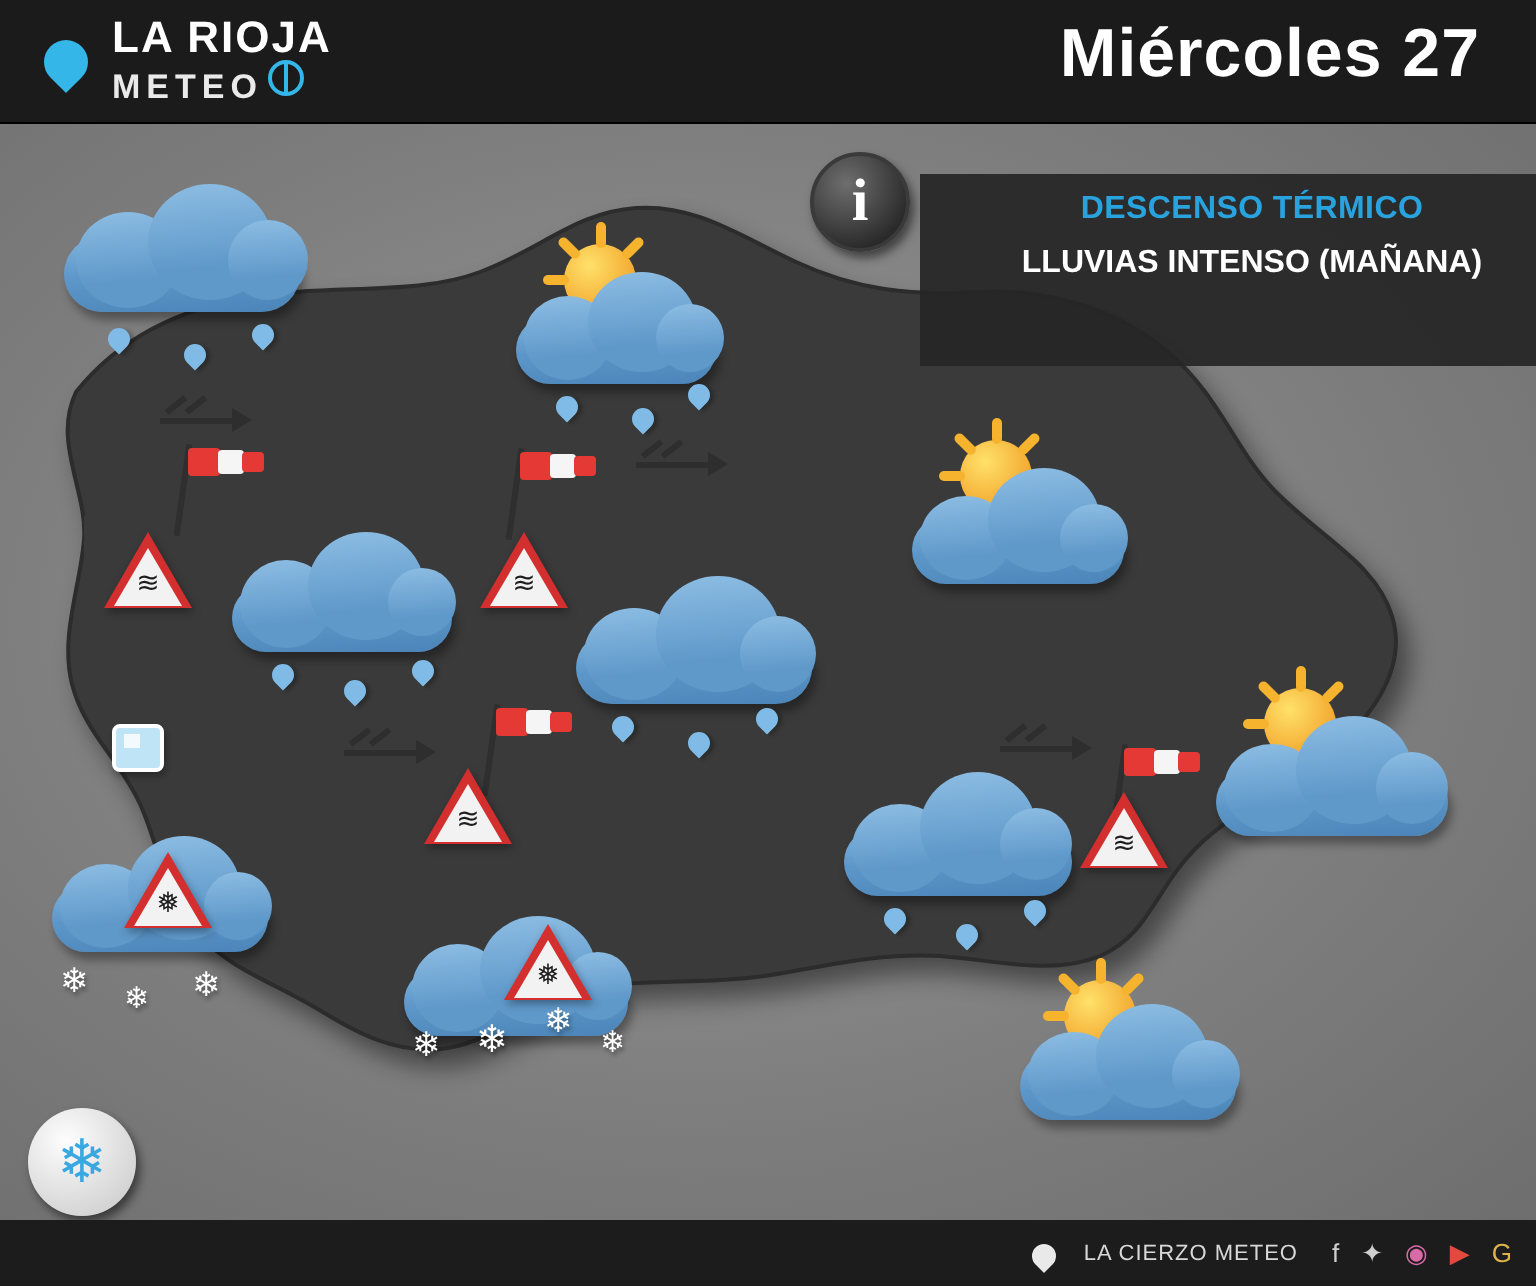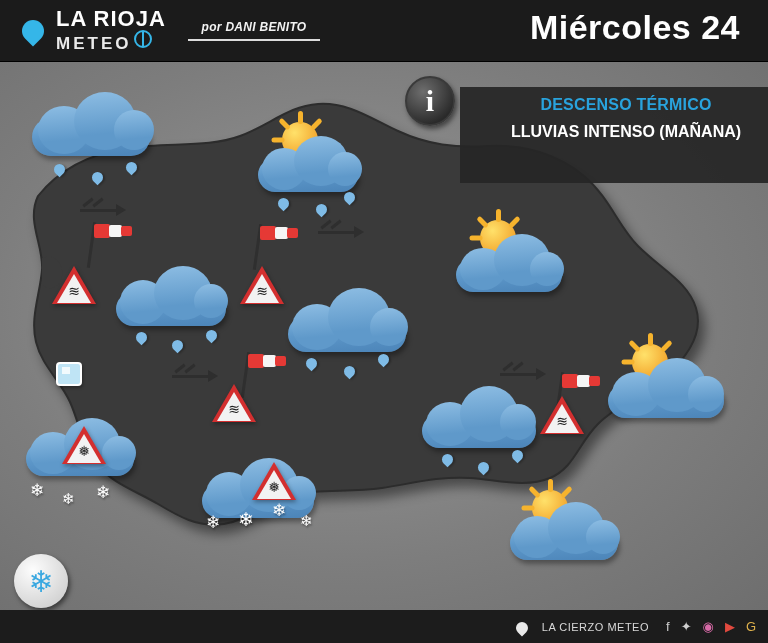--- a/index.html
+++ b/index.html
@@ -194,26 +194,22 @@
       <div class="logo-drop">
           <span class="d"></span>
         </div>
       <div class="logo-text">
         <div class="logo-l1">LA RIOJA</div>
         <div class="logo-l2">METEO</div>
       </div>
       <div class="logo-globe"></div>
     </div>
 
-    <div class="byline">
-      <div>por DANI BENITO</div>
-      <div class="bar"></div>
-    </div>
-
-    <div class="day-title">Miércoles 24</div>
+
+    <div class="day-title">Miércoles 27</div>
   </div>
 
   <div class="map-area">
 
     <div class="rioja">
       <svg viewBox="0 0 700 470" xmlns="http://www.w3.org/2000/svg">
         <path d="M20,120 C40,95 70,78 110,72 C150,66 190,72 222,60 C252,49 270,30 300,28
                  C330,26 352,42 380,55 C410,69 438,72 470,70 C505,68 540,78 566,100
                  C592,122 600,150 620,170 C644,194 670,206 678,232 C686,258 668,282 648,300
                  C628,318 600,328 580,348 C560,368 556,392 532,402 C508,412 480,404 452,402

